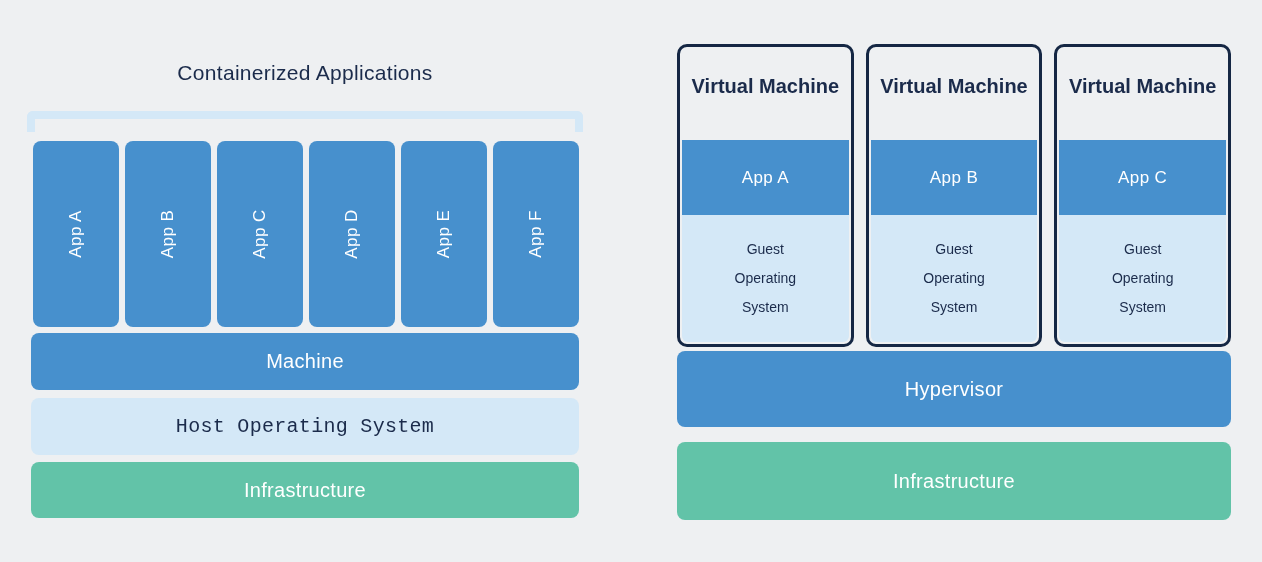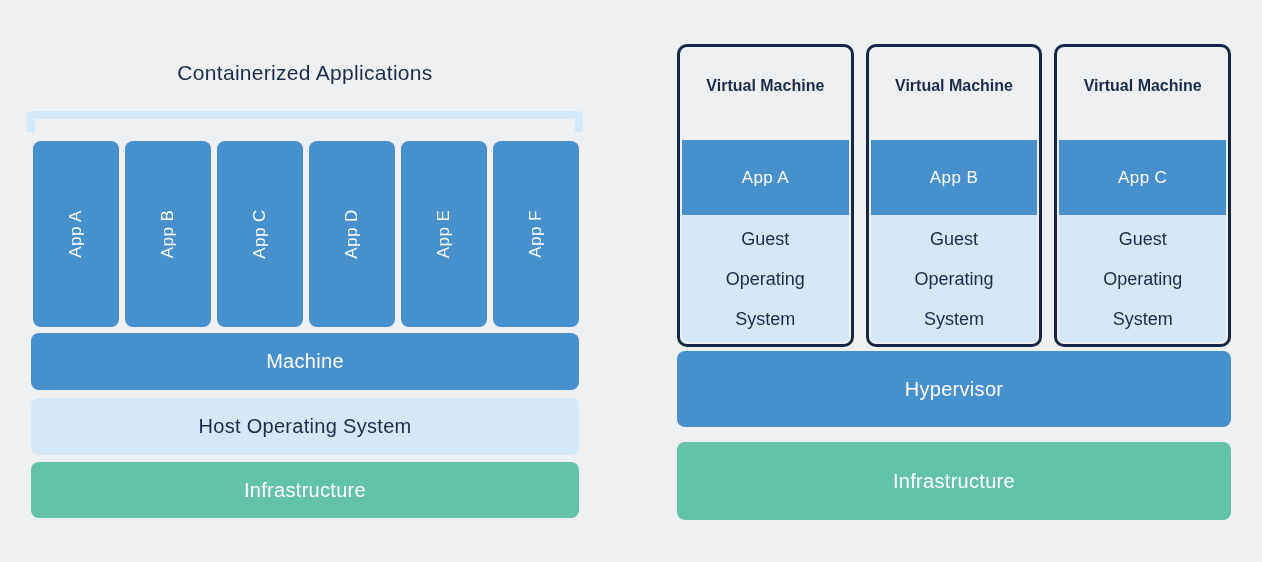--- a/index.html
+++ b/index.html
@@ -31,48 +31,48 @@
   }
   .app-box span {
     transform: rotate(-90deg); color: #ffffff;
     font-size: 17px; letter-spacing: 0.4px; white-space: nowrap;
   }
   .layer {
     border-radius: 8px; display: flex; align-items: center; justify-content: center;
     font-size: 20px; letter-spacing: 0.3px;
   }
   .layer-docker   { margin-top: 6px; height: 57px; background: var(--blue, #4790cd); color: #fff; }
-  .layer-host     { margin-top: 8px; height: 57px; background: var(--light-blue, #d4e8f7); color: var(--navy, #1b2b4b); }
+  .layer-host     { margin-top: 8px; height: 57px; background: var(--light-blue, #d4e8f7); color: var(--navy, #1b2b4b); font-family: Liberation Mono, monospace; }
   .layer-infra-l  { margin-top: 7px; height: 56px; background: var(--green, #62c3a8); color: #fff; }
 
   
   .right-panel { position: absolute; left: 677px; top: 44px; width: 554px; }
   .vm-row { display: flex; gap: 12px; height: 303px; }
   .vm-card {
     flex: 1; border: 3px solid var(--border-navy, #152744);
     border-radius: 10px; padding: 2px;
     display: flex; flex-direction: column; background: transparent;
   }
   .vm-header {
     height: 91px; padding-top: 24px;
     display: flex; justify-content: center; align-items: flex-start;
-    font-size: 16px; font-weight: bold; line-height: 26px;
+    font-size: 20px; font-weight: bold; line-height: 26px;
     color: var(--navy, #1b2b4b); white-space: nowrap;
   }
   .vm-app {
     height: 75px; background: var(--blue, #4790cd);
     display: flex; align-items: center; justify-content: center;
     color: #ffffff; font-size: 17px; letter-spacing: 0.4px;
   }
   .vm-os {
     flex: 1; background: var(--light-blue, #d4e8f7);
     border-radius: 0 0 6px 6px;
     display: flex; align-items: center; justify-content: center;
     text-align: center; color: var(--navy, #1b2b4b);
-    font-size: 18px; line-height: 40px; white-space: pre-line;
+    font-size: 14px; line-height: 29px; white-space: pre-line;
   }
   .layer-hypervisor { margin-top: 4px; height: 76px; background: var(--blue, #4790cd); color: #fff; }
   .layer-infra-r    { margin-top: 15px; height: 78px; background: var(--green, #62c3a8); color: #fff; }
 </style>
 </head>
 <body>
 
 <div class="left-panel">
   <div class="left-title">Containerized Applications</div>
   <div class="bracket"></div>

